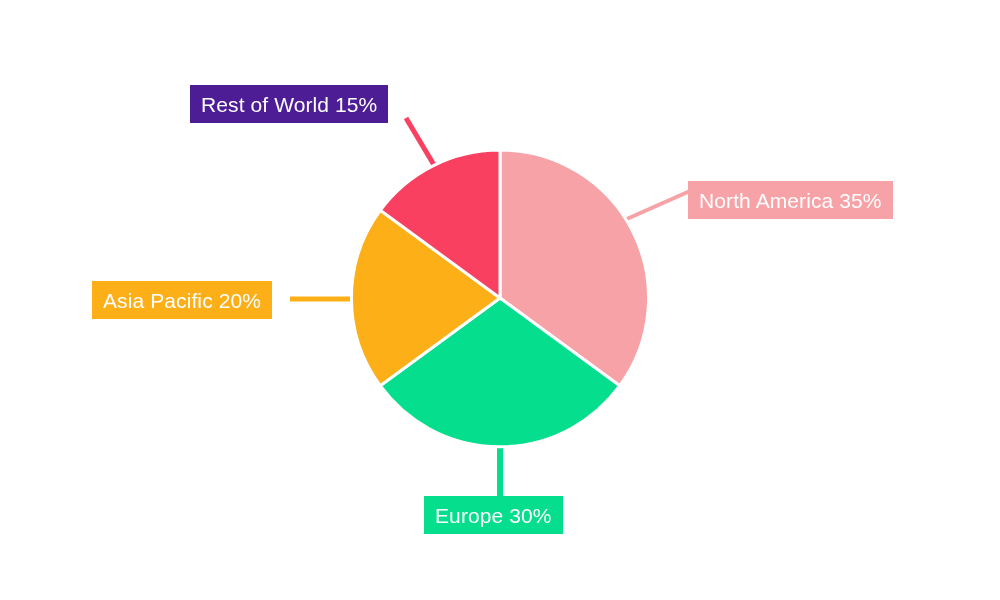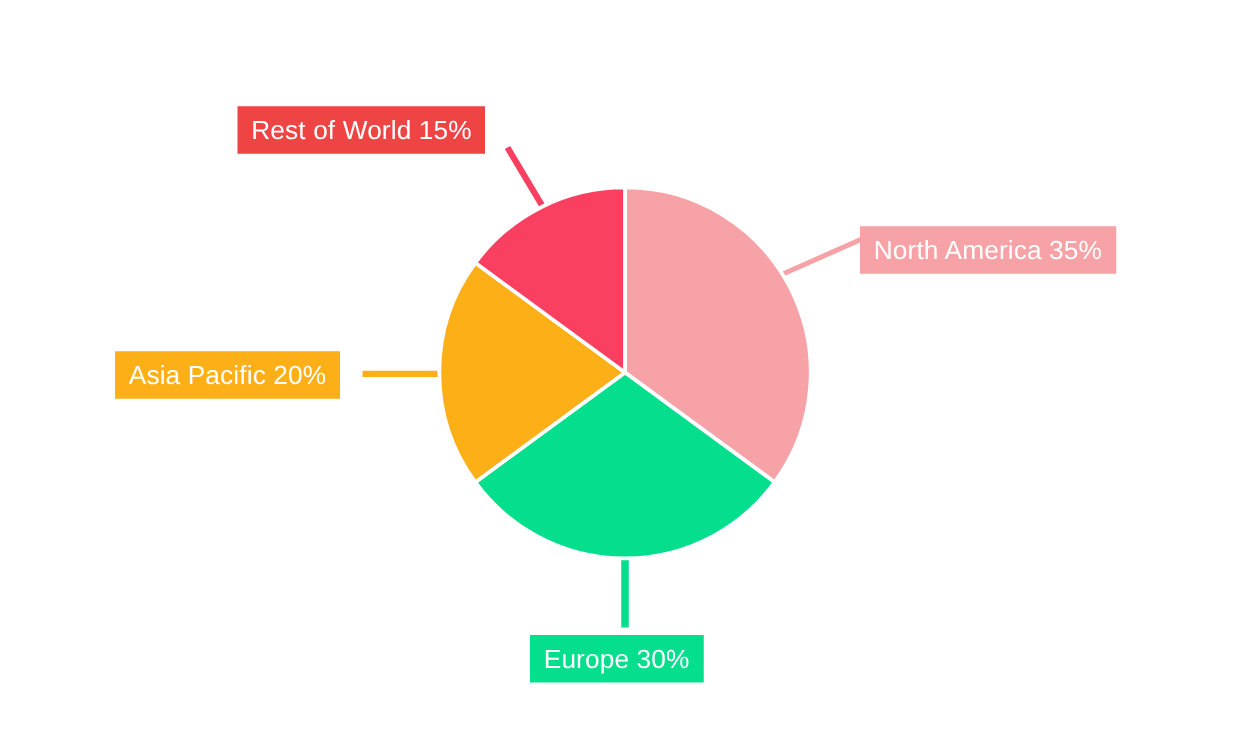--- a/index.html
+++ b/index.html
@@ -41,21 +41,21 @@
     box-sizing: border-box;
     padding: 0 11px;
   }
   #label-north-america {
     left: 688px;
     top: 181px;
     height: 38px;
   }
   #label-europe {
     left: 424px;
-    top: 508px;
+    top: 496px;
     height: 38px;
   }
   #label-asia-pacific {
     left: 92px;
     top: 281px;
     height: 38px;
   }
   #label-rest-of-world {
     left: 190px;
     top: 85px;
@@ -87,17 +87,17 @@
   </div>
 
   <div class="callout-label" id="label-europe" style="background:#05DE8C;">
     <span>Europe 30%</span>
   </div>
 
   <div class="callout-label" id="label-asia-pacific" style="background:#FCAF17;">
     <span>Asia Pacific 20%</span>
   </div>
 
-  <div class="callout-label" id="label-rest-of-world" style="background:#ef4444;">
+  <div class="callout-label" id="label-rest-of-world" style="background:#4c1d95;">
     <span>Rest of World 15%</span>
   </div>
 
 </div>
 
 </body></html>

